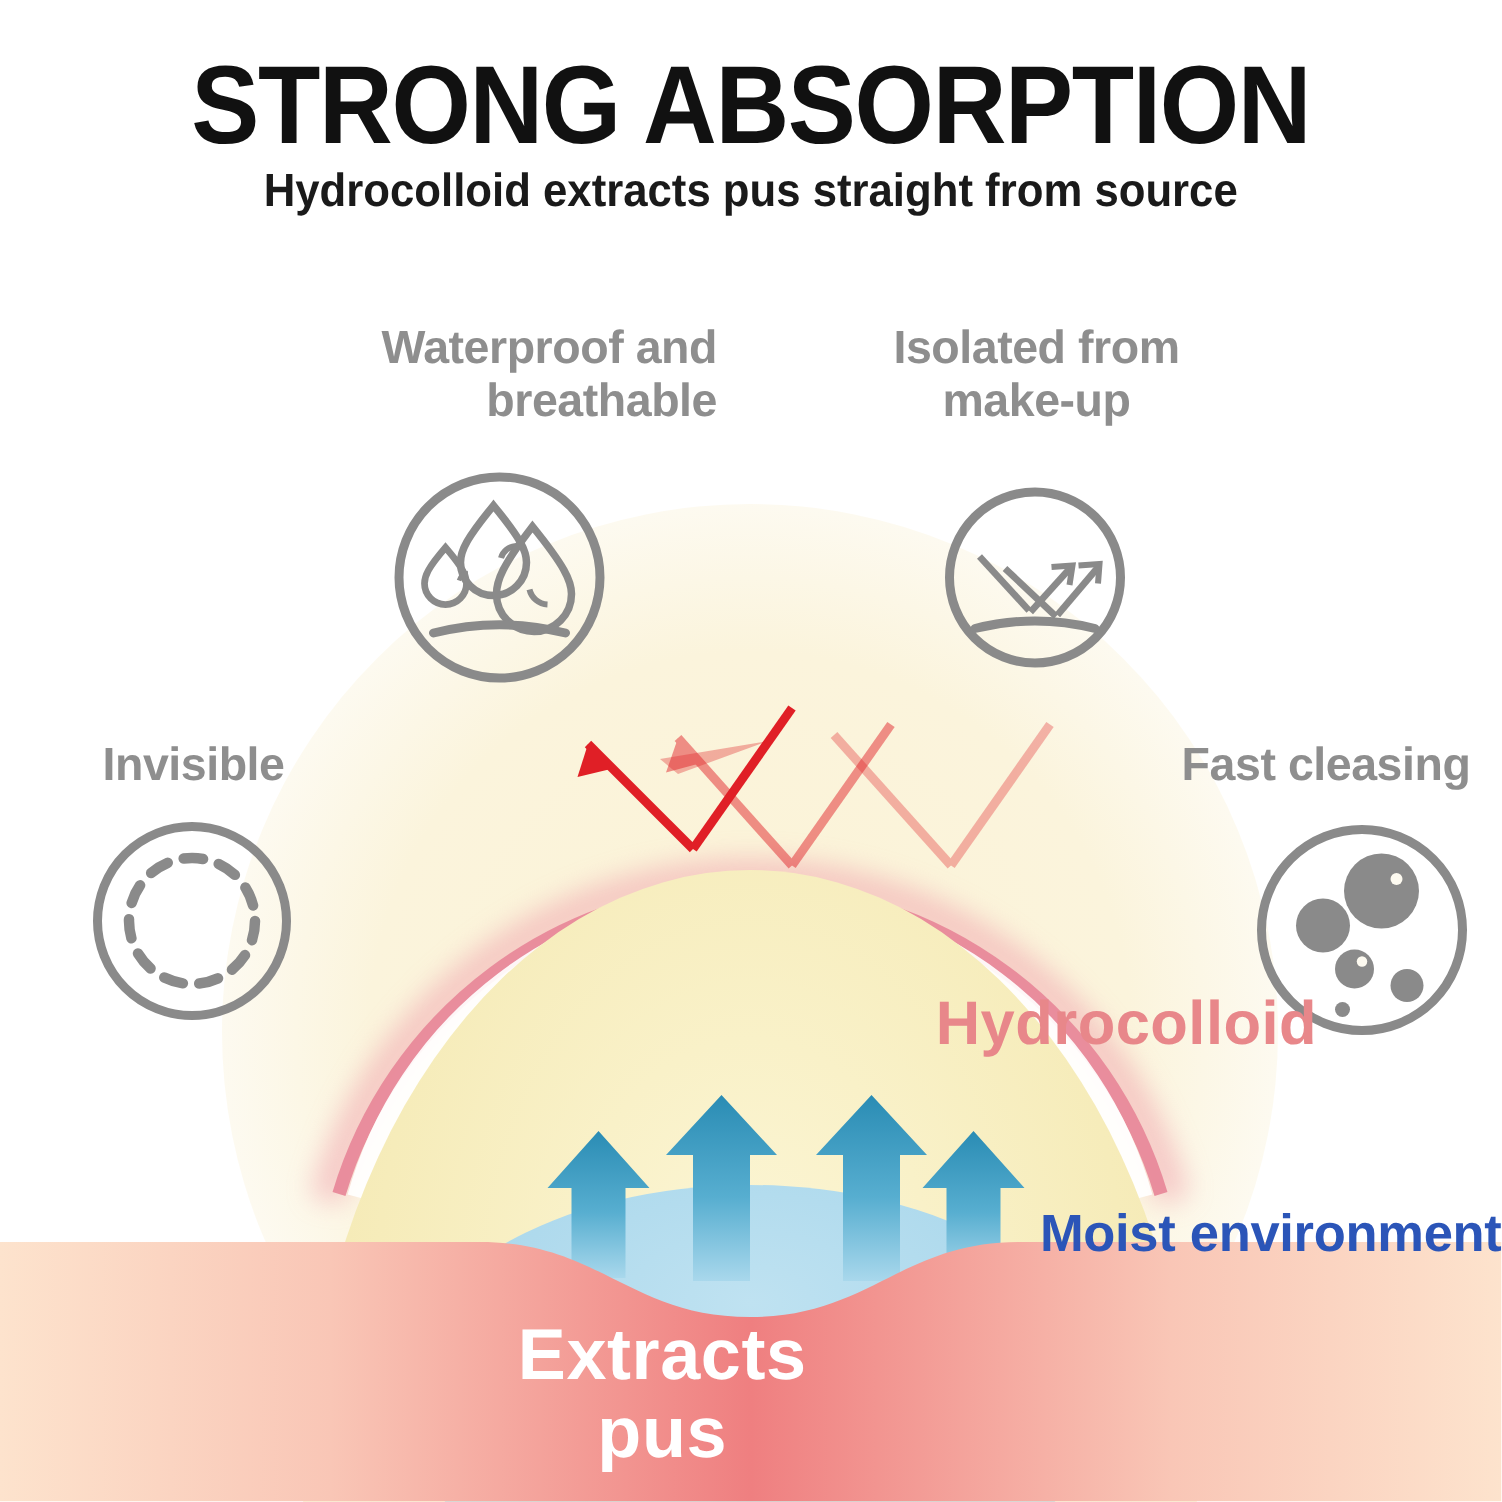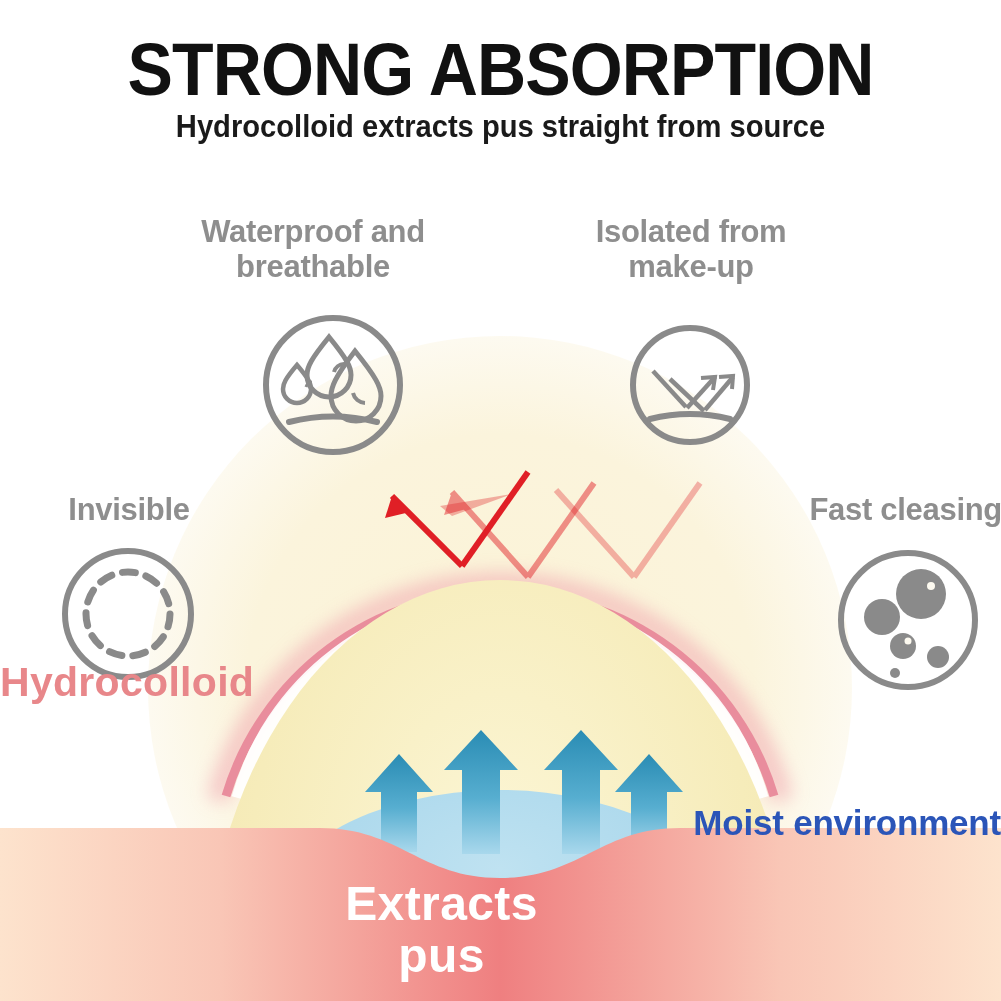--- a/index.html
+++ b/index.html
@@ -39,29 +39,29 @@
   .flabel{
     position:absolute;
     color:#8e8e8e;
     font-size:31px;
     line-height:35px;
     font-weight:bold;
     text-align:center;
     white-space:pre-line;
     letter-spacing:-0.3px;
   }
-  .fl-waterproof{left:148px;top:214px;width:330px;}
+  .fl-waterproof{left:148px;top:214px;width:330px;text-align:right;}
   .fl-makeup{left:560px;top:214px;width:262px;}
   .fl-invisible{left:18px;top:492px;width:222px;}
-  .fl-cleansing{left:766px;top:492px;width:236px;text-align:right;}
+  .fl-cleansing{left:766px;top:492px;width:236px;}
 
   
   .hydro-label{
     position:absolute;left:0;top:658px;width:878px;
-    text-align:left;
+    text-align:right;
     font-size:41px;line-height:48px;font-weight:bold;
     color:#e8878a;
     letter-spacing:0.3px;
   }
   .moist-label{
     position:absolute;left:0;top:802px;width:1001px;
     text-align:right;
     font-size:35px;line-height:42px;font-weight:bold;
     color:#2b55b8;
     letter-spacing:-0.2px;

